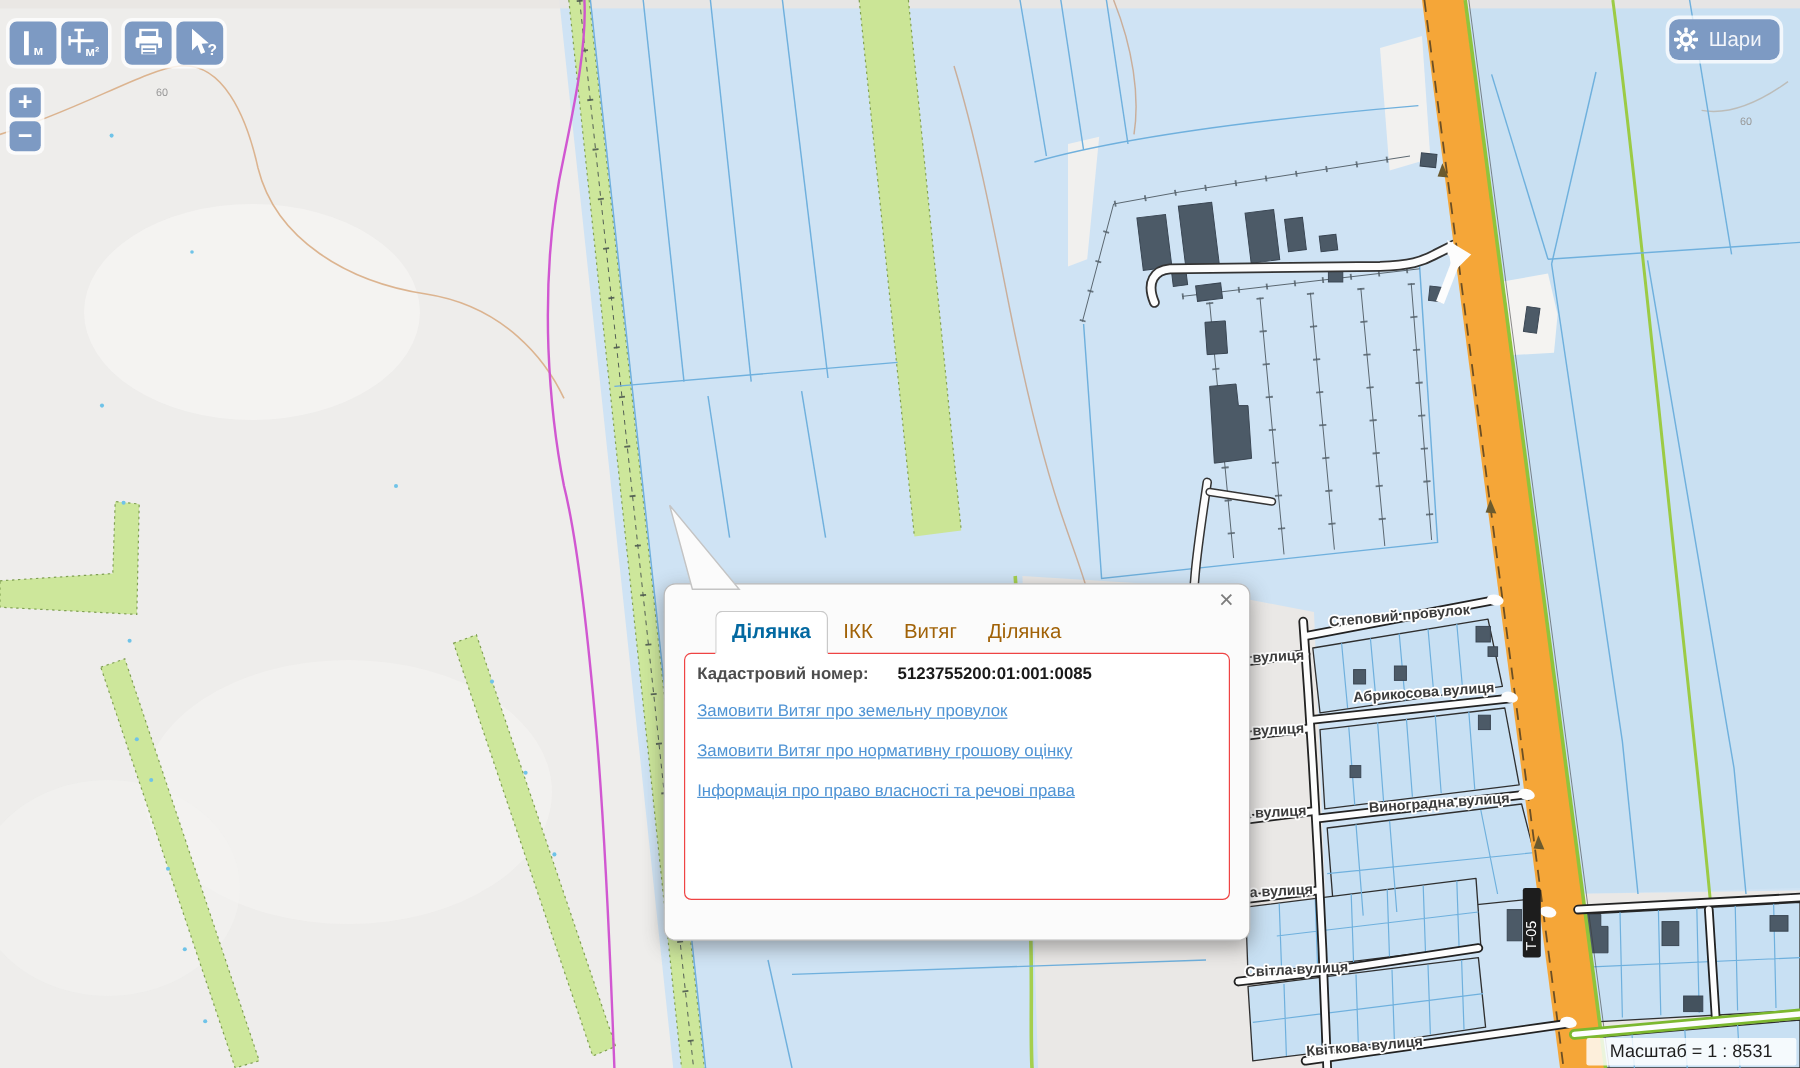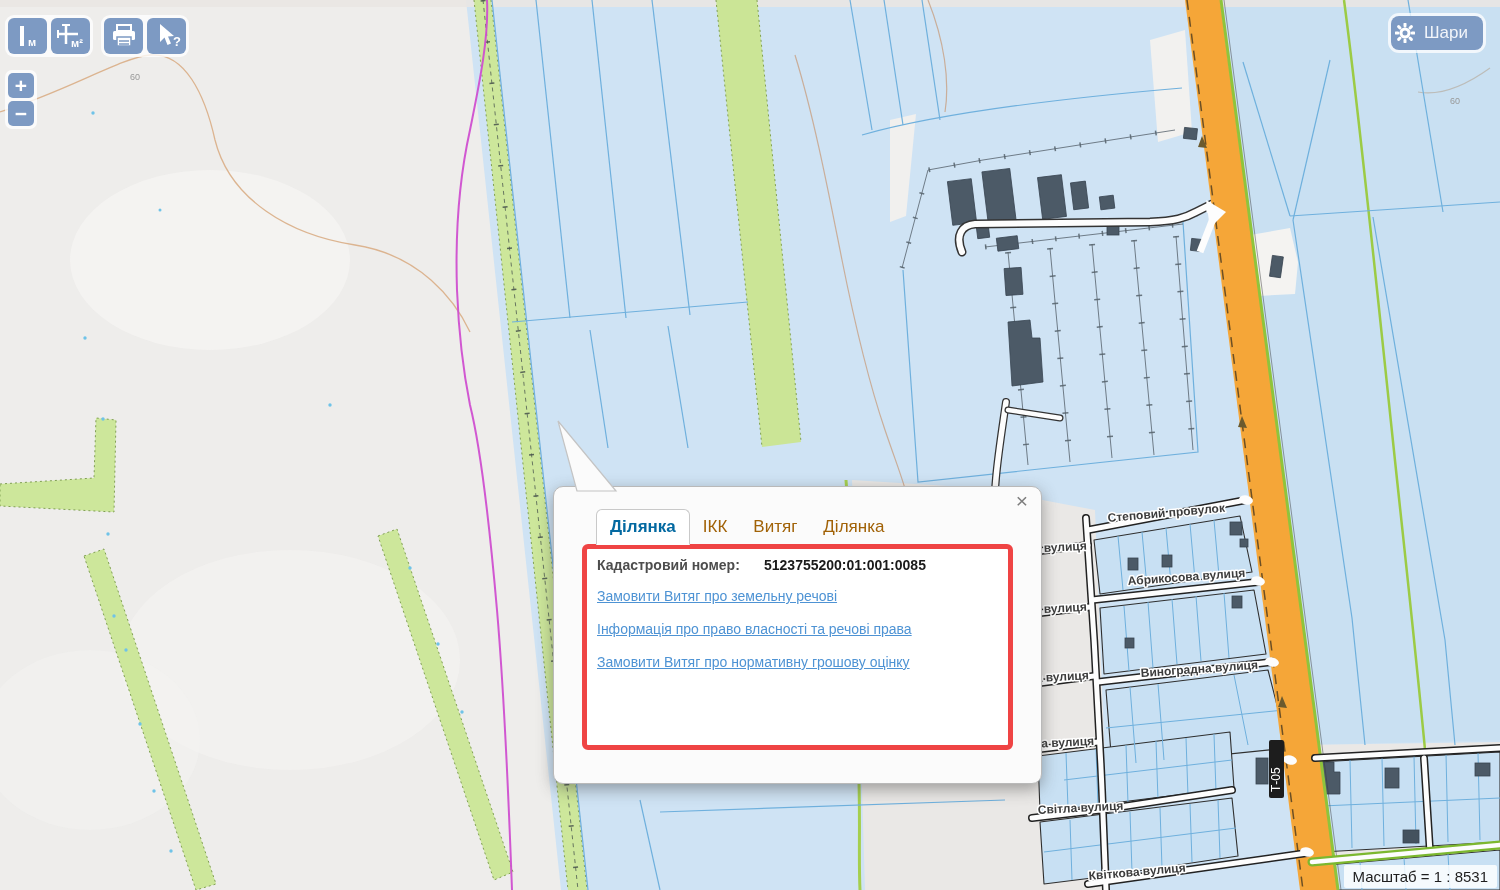--- a/index.html
+++ b/index.html
@@ -25,31 +25,31 @@
   #popup-tail{position:absolute;left:550px;top:415px;z-index:31;}
   .popup{position:absolute;left:553px;top:486px;width:489px;height:298px;background:#fbfbfb;
     border:1px solid #b9b9b9;border-radius:10px;box-shadow:0 5px 16px rgba(60,60,60,.45);
     z-index:30;box-sizing:border-box;}
   .popup-close{position:absolute;right:13px;top:4px;font-size:21px;color:#7d7d7d;cursor:pointer;
     line-height:20px;}
   .tab-row{display:flex;align-items:flex-end;margin:22px 0 0 42px;position:relative;z-index:2;}
   .tab{font-size:17px;color:#a16207;padding:7px 13px;cursor:pointer;}
   .tab.active{background:#fff;border:1px solid #c9c9c9;border-bottom:1px solid #fff;
     border-radius:6px 6px 0 0;font-weight:bold;color:#0369a1;margin-bottom:-1px;}
-  .popup-content{position:relative;margin:0 28px;background:#fff;border:5px solid #ef4444;
+  .popup-content{position:relative;margin:0 16px;background:#fff;border:1px solid #ef4444;
     border-radius:6px;padding:8px 10px 0 10px;height:206px;box-sizing:border-box;z-index:1;}
   .field-row{font-size:14px;line-height:16px;color:#3a3a3a;margin:0;}
   .field-label{font-weight:bold;color:#4d4d4d;display:inline-block;width:167px;vertical-align:top;}
   .field-value-strong{font-weight:bold;color:#1a1a1a;}
   .links{margin-top:15px;}
   .doc-link{display:block;font-size:14px;color:#4e93d4;text-decoration:underline;
     margin-bottom:17px;cursor:pointer;}
 
   .scale-box{position:absolute;right:3px;bottom:2px;background:rgba(255,255,255,.82);
-    padding:3px 9px;font-size:15px;color:#1e1e1e;z-index:20;border-radius:2px;}
+    padding:3px 20px;font-size:15px;color:#1e1e1e;z-index:20;border-radius:2px;}
 </style>
 </head>
 <body>
 
 <div id="stage">
 
 <svg id="map-svg" width="1500" height="890" viewBox="0 0 1500 890">
 
   <g>
     <rect x="0" y="0" width="1500" height="890" fill="#eeedeb"></rect>
@@ -364,22 +364,22 @@
   <span class="popup-close">×</span>
   <div class="tab-row">
     <div class="tab active">Ділянка</div>
     <div class="tab">ІКК</div>
     <div class="tab">Витяг</div>
     <div class="tab">Ділянка</div>
   </div>
   <div class="popup-content">
     <p class="field-row"><span class="field-label">Кадастровий номер:</span><span class="field-value-strong">5123755200:01:001:0085</span></p>
     <div class="links">
-      <a class="doc-link">Замовити Витяг про земельну речові</a>
+      <a class="doc-link">Замовити Витяг про земельну провулок</a>
+      <a class="doc-link">Замовити Витяг про нормативну грошову оцінку</a>
       <a class="doc-link">Інформація про право власності та речові права</a>
-      <a class="doc-link">Замовити Витяг про нормативну грошову оцінку</a>
     </div>
   </div>
 </div>
 
 <div class="scale-box">Масштаб = 1 : 8531</div>
 
 </div>
 
 </body></html>

